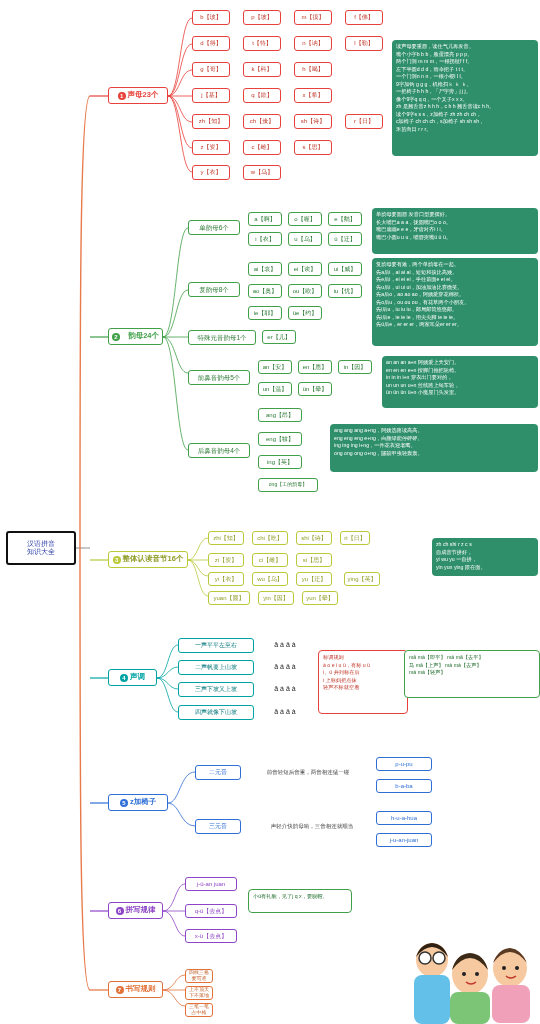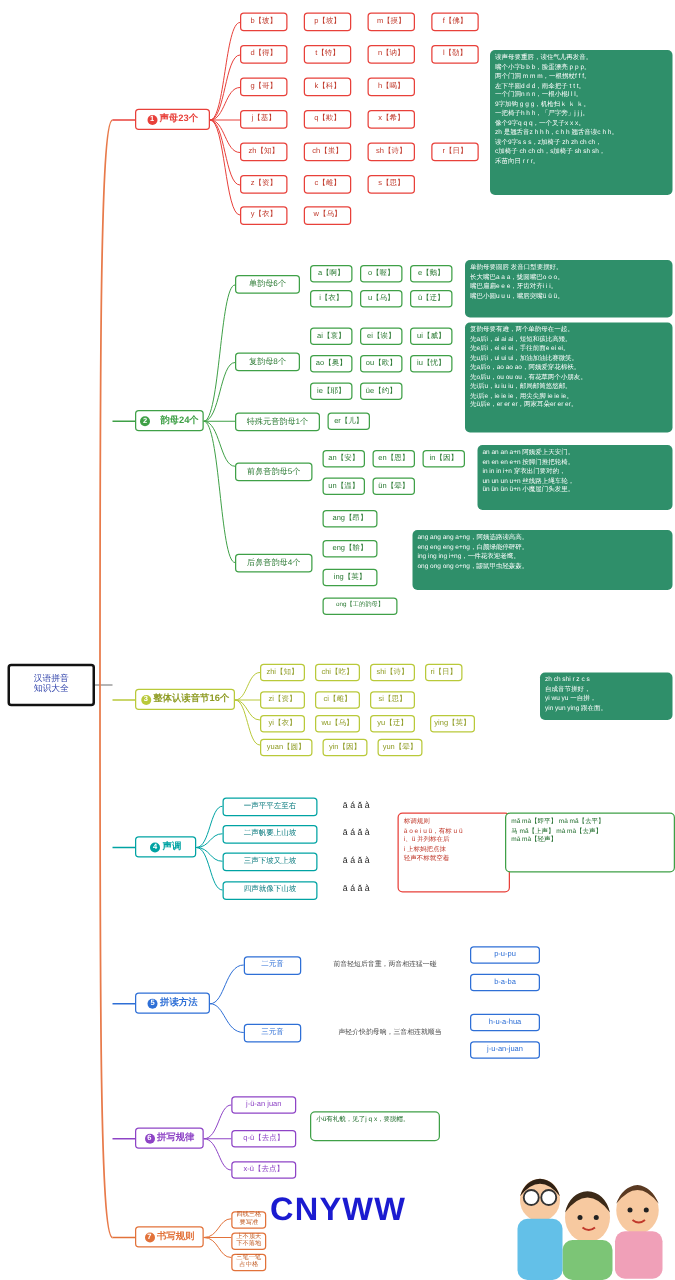--- a/index.html
+++ b/index.html
@@ -96,21 +96,21 @@
 <div class="node l1" style="left:108px;top:551px;width:80px;height:17px;border-color:#b9c93a;color:#8f9c25;">
   <span class="num" style="background:#b9c93a;">3</span>
   <span>整体认读音节16个</span>
 </div>
 <div class="node l1" style="left:108px;top:669px;width:49px;height:17px;border-color:#00a3a3;color:#00a3a3;">
   <span class="num" style="background:#00a3a3;">4</span>
   <span>声调</span>
 </div>
 <div class="node l1" style="left:108px;top:794px;width:60px;height:17px;border-color:#2e6fd6;color:#2e6fd6;">
   <span class="num" style="background:#2e6fd6;">5</span>
-  <span>拼读方法</span>
+  <span>z加椅子</span>
 </div>
 <div class="node l1" style="left:108px;top:902px;width:55px;height:17px;border-color:#8e44c6;color:#8e44c6;">
   <span class="num" style="background:#8e44c6;">6</span>
   <span>拼写规律</span>
 </div>
 <div class="node l1" style="left:108px;top:981px;width:55px;height:17px;border-color:#e2723a;color:#e2723a;">
   <span class="num" style="background:#e2723a;">7</span>
   <span>书写规则</span>
 </div>
 
@@ -267,21 +267,20 @@
 
 <div class="node leaf" style="left:185px;top:877px;width:52px;height:14px;border-color:#8e44c6;color:#8e44c6;">j-ü-an juan</div>
 <div class="node leaf" style="left:185px;top:904px;width:52px;height:14px;border-color:#8e44c6;color:#8e44c6;">q-ü【去点】</div>
 <div class="node leaf" style="left:185px;top:929px;width:52px;height:14px;border-color:#8e44c6;color:#8e44c6;">x-ü【去点】</div>
 <div class="noteWhite" style="position:absolute;left:248px;top:889px;width:94px;height:16px;border-color:#3fa047;color:#1e6b2a;">小ü有礼貌，见了j q x，要脱帽。</div>
 
 <div class="node leaf" style="left:185px;top:969px;width:28px;height:14px;border-color:#e2723a;color:#c05a22;font-size:5px;">四线三格要写准</div>
 <div class="node leaf" style="left:185px;top:986px;width:28px;height:14px;border-color:#e2723a;color:#c05a22;font-size:5px;">上不顶天下不落地</div>
 <div class="node leaf" style="left:185px;top:1003px;width:28px;height:14px;border-color:#e2723a;color:#c05a22;font-size:5px;">三笔一笔占中格</div>
 
-<div class="wm-cn" style="left:216px;top:952px;font-size:26px;color:#1b1bd0;">CNYWW</div>
 
 <svg class="kid" style="left:392px;top:930px;" width="148" height="94" viewBox="0 0 148 94">
   <ellipse cx="118" cy="38" rx="17" ry="19" fill="#f7c9a0"></ellipse>
   <path d="M101,33 q17,-22 34,0 q-6,-14 -17,-15 q-12,1 -17,15z" fill="#5a3a22"></path>
   <rect x="100" y="55" width="38" height="38" rx="8" fill="#f0a0b8"></rect>
   <ellipse cx="78" cy="44" rx="18" ry="20" fill="#f7c9a0"></ellipse>
   <path d="M60,40 q18,-24 36,0 q-4,-16 -18,-17 q-14,1 -18,17z" fill="#3c2a18"></path>
   <rect x="58" y="62" width="40" height="32" rx="8" fill="#7cc576"></rect>
   <ellipse cx="40" cy="30" rx="16" ry="17" fill="#f7c9a0"></ellipse>
   <path d="M24,27 q16,-20 32,0 q-4,-13 -16,-14 q-12,1 -16,14z" fill="#2f2013"></path>

